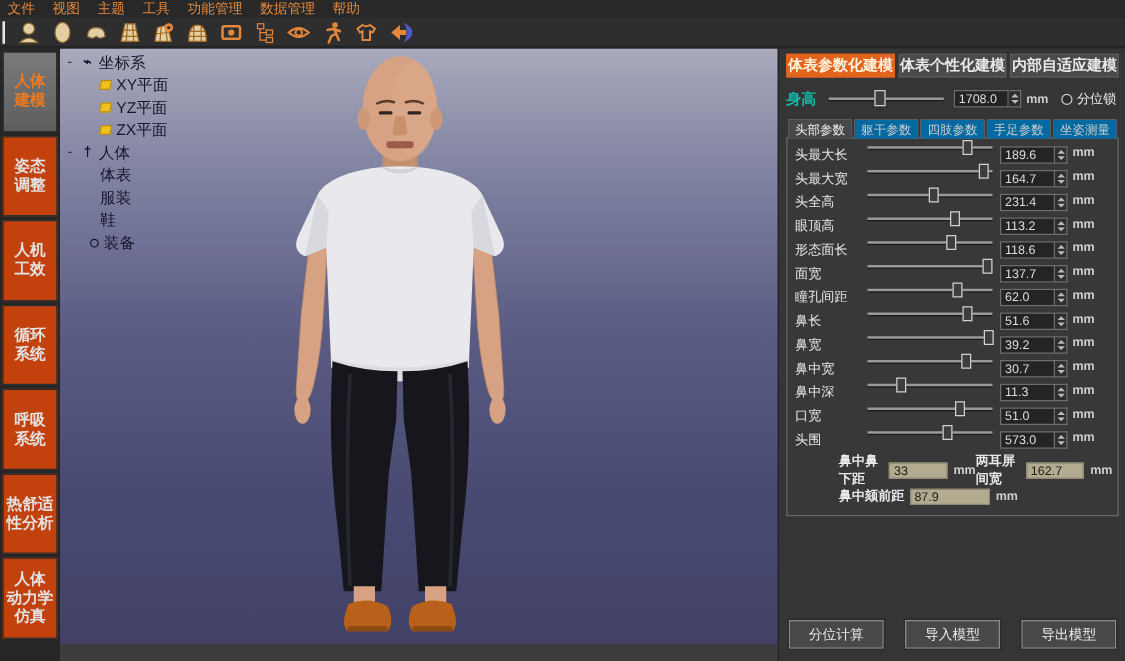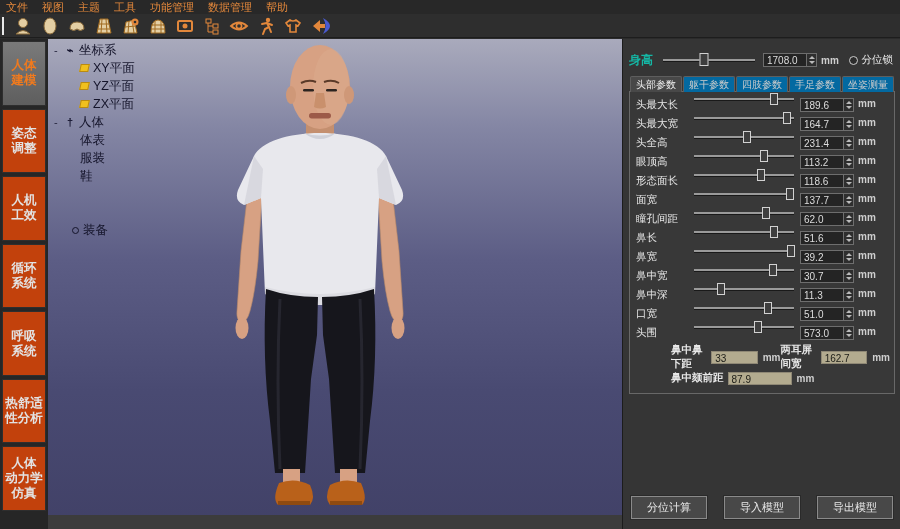--- a/index.html
+++ b/index.html
@@ -228,21 +228,21 @@
         </div>
         <div class="tree-row child">
           <span>体表</span>
         </div>
         <div class="tree-row child">
           <span>服装</span>
         </div>
         <div class="tree-row child">
           <span>鞋</span>
         </div>
-        <div class="tree-row child" style="padding-left:18px;margin-top:36px;">
+        <div class="tree-row child" style="padding-left:18px;">
           <span class="t-circ"></span>
           <span>装备</span>
         </div>
       </div>
 
       <svg class="model" width="574" height="477" viewBox="0 0 574 477" style="position:absolute;left:0;top:0;">
 
         <path d="M199 160 L214 156 L210 222 Q207 254 202 272 Q199 283 194 283 Q188 282 189 272 Q191 242 193 212 Z" fill="#d7a183" stroke="#b98968" stroke-width="0.6"></path>
         <path d="M345 160 L330 156 L334 222 Q337 254 342 272 Q345 283 350 283 Q356 282 355 272 Q353 242 351 212 Z" fill="#d7a183" stroke="#b98968" stroke-width="0.6"></path>
         <ellipse cx="194" cy="289" rx="6.5" ry="11" fill="#d7a183"></ellipse>
@@ -279,20 +279,25 @@
         <path d="M313 444 Q 320 460 314 466 L 282 466 Q 276 459 282 446 Q 297 438 313 444Z" fill="#b9611a"></path>
         <path d="M230 462 L 262 462 L 262 466 L 230 466Z" fill="#8f4a10"></path>
         <path d="M282 462 L 314 462 L 314 466 L 282 466Z" fill="#8f4a10"></path>
       </svg>
 
       <div class="vp-floor"></div>
     </div>
 
     <div class="rpanel">
 
+      <div class="rtabs">
+        <div class="rtab active">体表参数化建模</div>
+          <div class="rtab">体表个性化建模</div>
+          <div class="rtab">内部自适应建模</div>
+      </div>
 
       <div class="hw-row">
         <span class="hw-label">身高</span>
         <span class="track">
           <span class="handle" id="h-handle" style="left: 45%;"></span>
         </span>
         <span class="valbox">1708.0</span>
         <span class="spin">
             <i class="up"></i>
             <i class="dn"></i>

